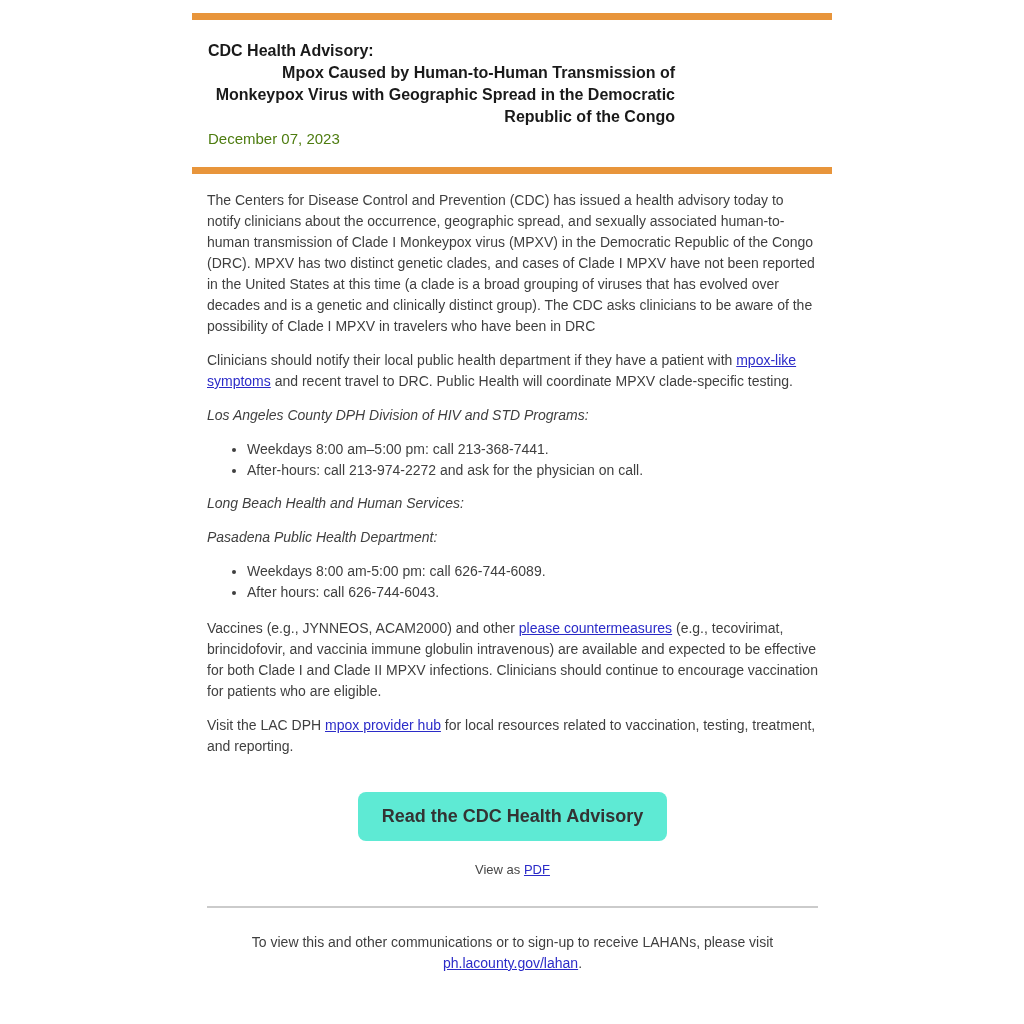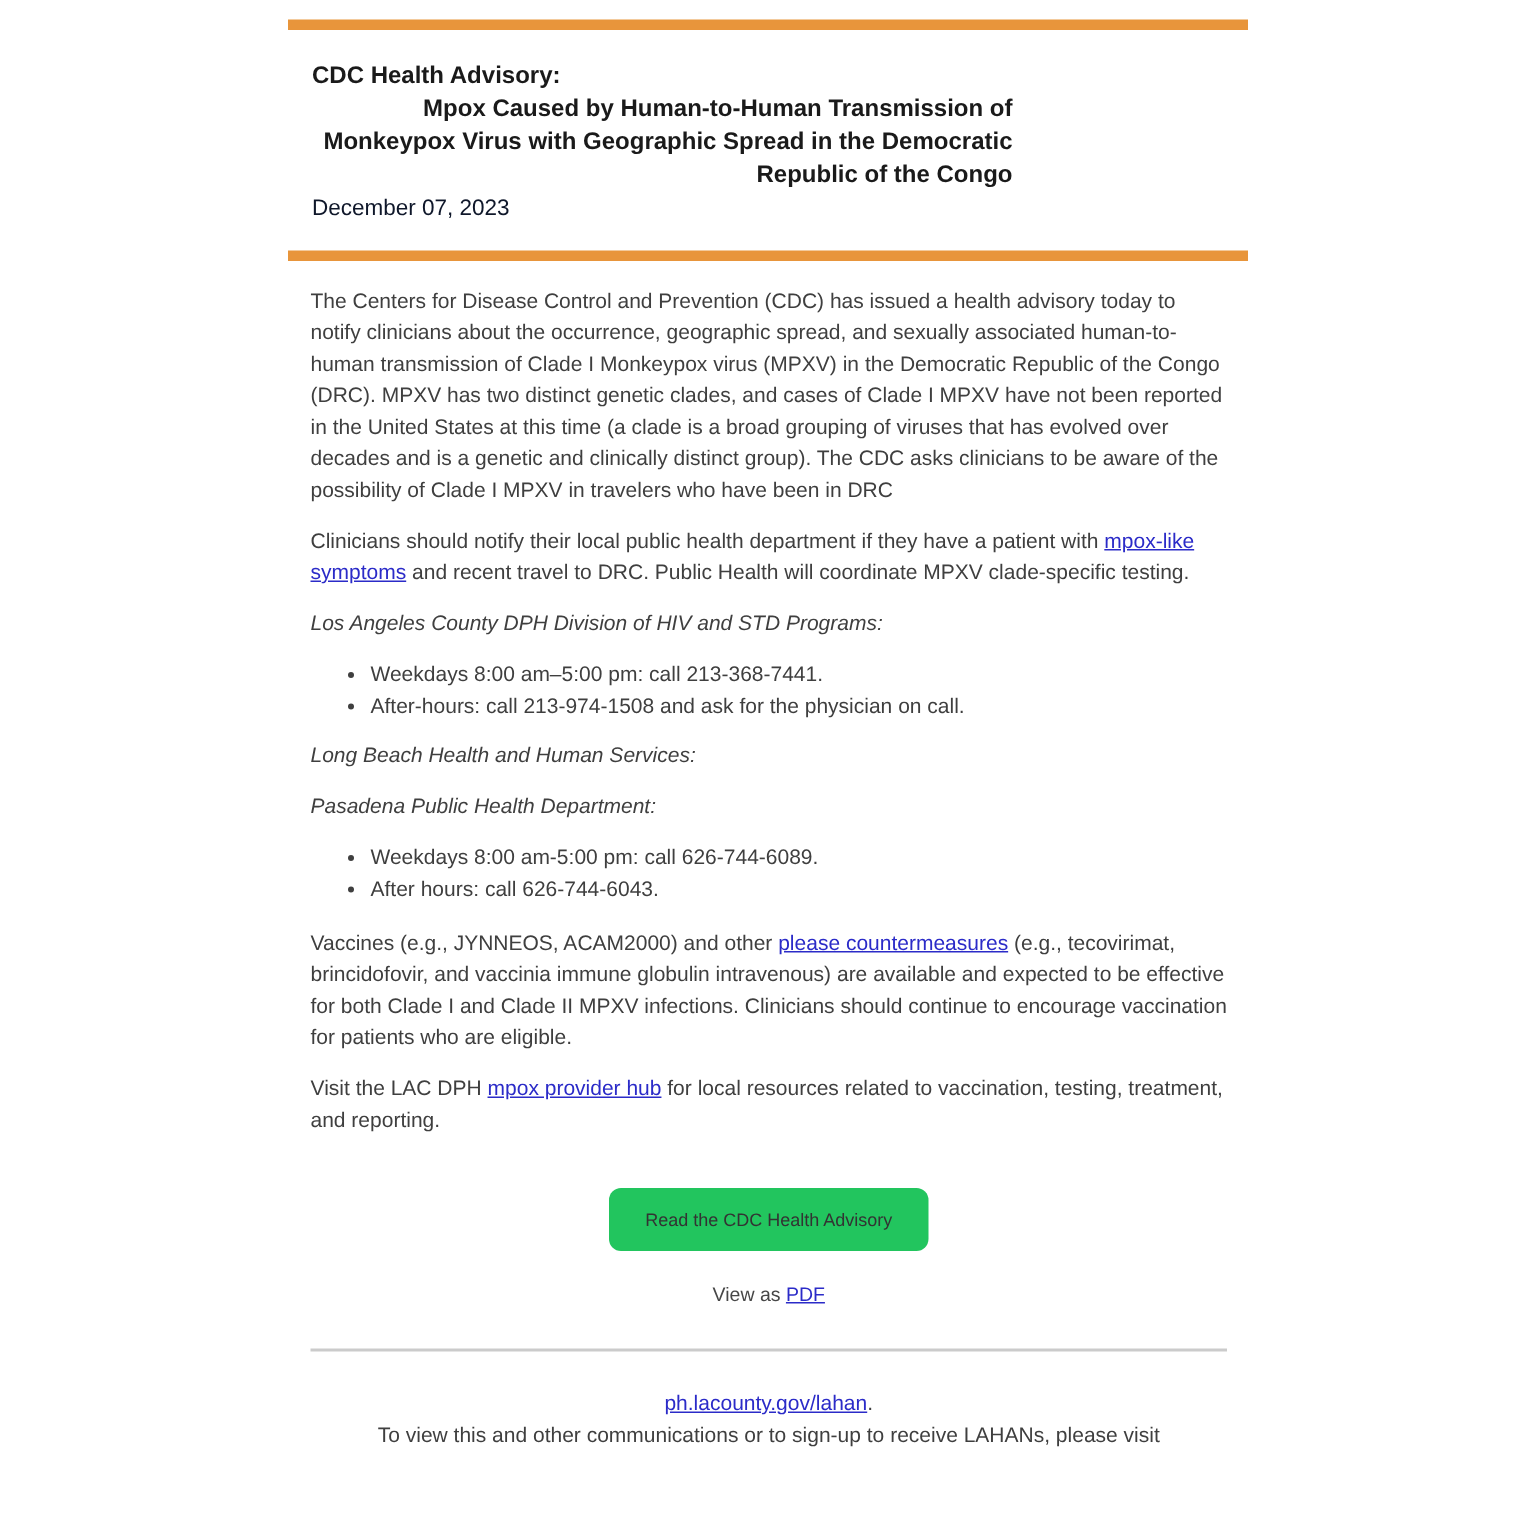--- a/index.html
+++ b/index.html
@@ -19,35 +19,35 @@
   .sq-red    { left: 29px; top: 11px; width: 14px; height: 14px; background: #E42528; transform: rotate(10deg); }
   .sq-yellow { left: 15px; top: 23px; width: 12px; height: 12px; background: #F3CE11; transform: rotate(20deg); }
   .sq-orange { left: 34px; top: 29px; width: 12px; height: 12px; background: #F4A11C; transform: rotate(14deg); }
   .logo-word { position: absolute; left: 0; top: 37px; font-size: 30px; font-weight: bold; color: #141414;
                letter-spacing: -1px; line-height: 1; transform: scaleX(1.32); transform-origin: 0 50%; white-space: nowrap; }
   .logo-tagline { position: absolute; left: 1px; top: 70px; font-size: 7px; color: #5a5a5a;
                   letter-spacing: -0.1px; white-space: nowrap; }
   .header-text { font-size: 16px; line-height: 22px; color: #1a1a1a; width: 467px; }
   .kicker { font-weight: bold; }
   .title  { font-weight: bold; text-align: right; }
-  .h-date { font-size: 15px; color: #0f172a; }
+  .h-date { font-size: 15px; color: #4d7c0f; }
 
   
   .content { padding: 16px 14px 0 15px; font-size: 14px; line-height: 21px; color: #3F3F3F; }
   .content p { margin: 0 0 13px 0; }
   .section-heading { font-style: italic; margin: 0 0 12px 0; }
   .content ul { margin: 0 0 12px 0; padding: 0 0 0 40px; }
   .content li { margin: 0; }
   .vaccines-para { margin-top: 15px !important; }
   a.link { color: #2B2BC8; text-decoration: underline; cursor: pointer; }
 
   
   .cta { text-align: center; margin-top: 35px; }
-  .cta-button { background: #22c55e; color: #333333; font-family: "Liberation Sans", sans-serif;
-                font-size: 12px; font-weight: normal; border: none; border-radius: 8px;
+  .cta-button { background: #5eead4; color: #333333; font-family: "Liberation Sans", sans-serif;
+                font-size: 18px; font-weight: bold; border: none; border-radius: 8px;
                 padding: 14px 24px; cursor: pointer; }
   .view-pdf { text-align: center; margin-top: 18px; font-size: 13px; color: #474747; }
 
   .divider { border: none; border-top: 2px solid #CBCBCB; margin: 26px 0 0 0; }
 
   
   .footer { text-align: center; margin-top: 24px; font-size: 14px; line-height: 21px; color: #3F3F3F; }
 </style>
 </head>
 <body>
@@ -69,21 +69,21 @@
 
     <div class="content">
 
       <p>The Centers for Disease Control and Prevention (CDC) has issued a health advisory today to notify clinicians about the occurrence, geographic spread, and sexually associated human-to-human transmission of Clade I Monkeypox virus (MPXV) in the Democratic Republic of the Congo (DRC). MPXV has two distinct genetic clades, and cases of Clade I MPXV have not been reported in the United States at this time (a clade is a broad grouping of viruses that has evolved over decades and is a genetic and clinically distinct group). The CDC asks clinicians to be aware of the possibility of Clade I MPXV in travelers who have been in DRC</p>
 
       <p><span>Clinicians should notify their local public health department if they have a patient with </span><a class="link">mpox-like symptoms</a><span> and recent travel to DRC. Public Health will coordinate MPXV clade-specific testing.</span></p>
 
       <p class="section-heading">Los Angeles County DPH Division of HIV and STD Programs:</p>
       <ul>
         <li>Weekdays 8:00 am–5:00 pm: call 213-368-7441.</li>
-        <li>After-hours: call 213-974-1508 and ask for the physician on call.</li>
+        <li>After-hours: call 213-974-2272 and ask for the physician on call.</li>
       </ul>
 
       <p class="section-heading">Long Beach Health and Human Services:</p>
 
       <p class="section-heading">Pasadena Public Health Department:</p>
       <ul>
         <li>Weekdays 8:00 am-5:00 pm: call 626-744-6089.</li>
         <li>After hours: call 626-744-6043.</li>
       </ul>
 
@@ -93,19 +93,19 @@
 
       <div class="cta">
         <button class="cta-button">Read the CDC Health Advisory</button>
       </div>
 
       <div class="view-pdf"><span>View as </span><a class="link">PDF</a></div>
 
       <hr class="divider">
 
       <div class="footer">
+        <div>To view this and other communications or to sign-up to receive LAHANs, please visit</div>
         <div><a class="link">ph.lacounty.gov/lahan</a><span>.</span></div>
-        <div>To view this and other communications or to sign-up to receive LAHANs, please visit</div>
       </div>
 
     </div>
   </div>
 </div>
 
 </body></html>

